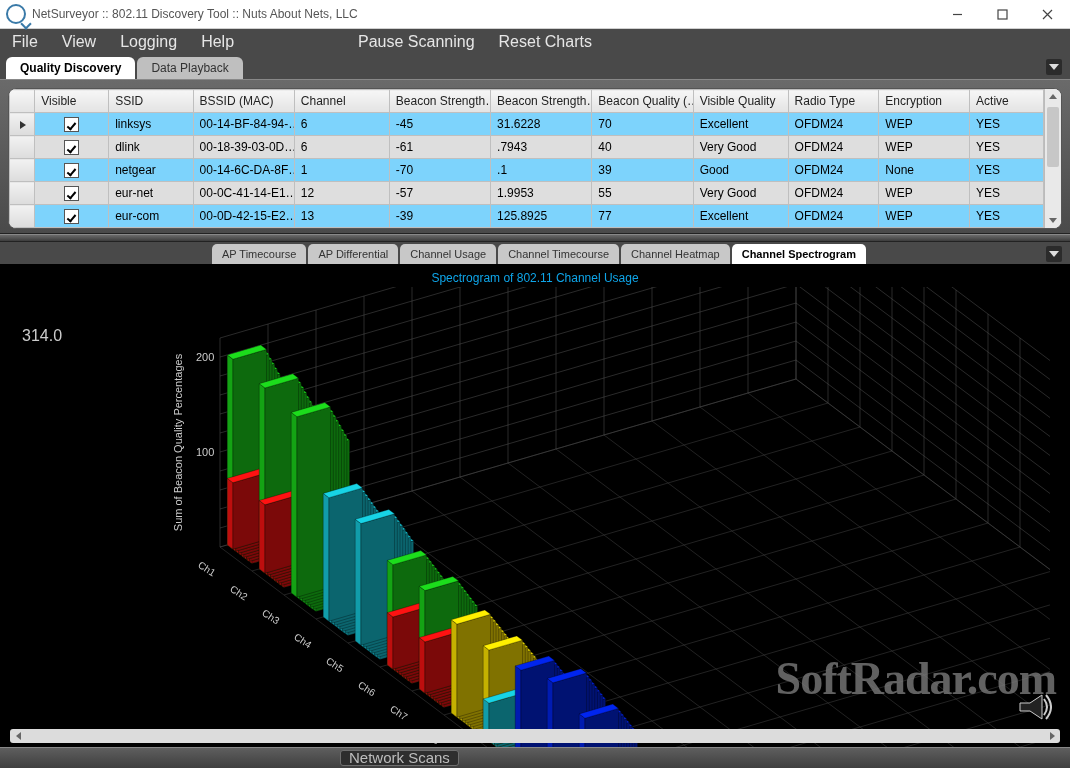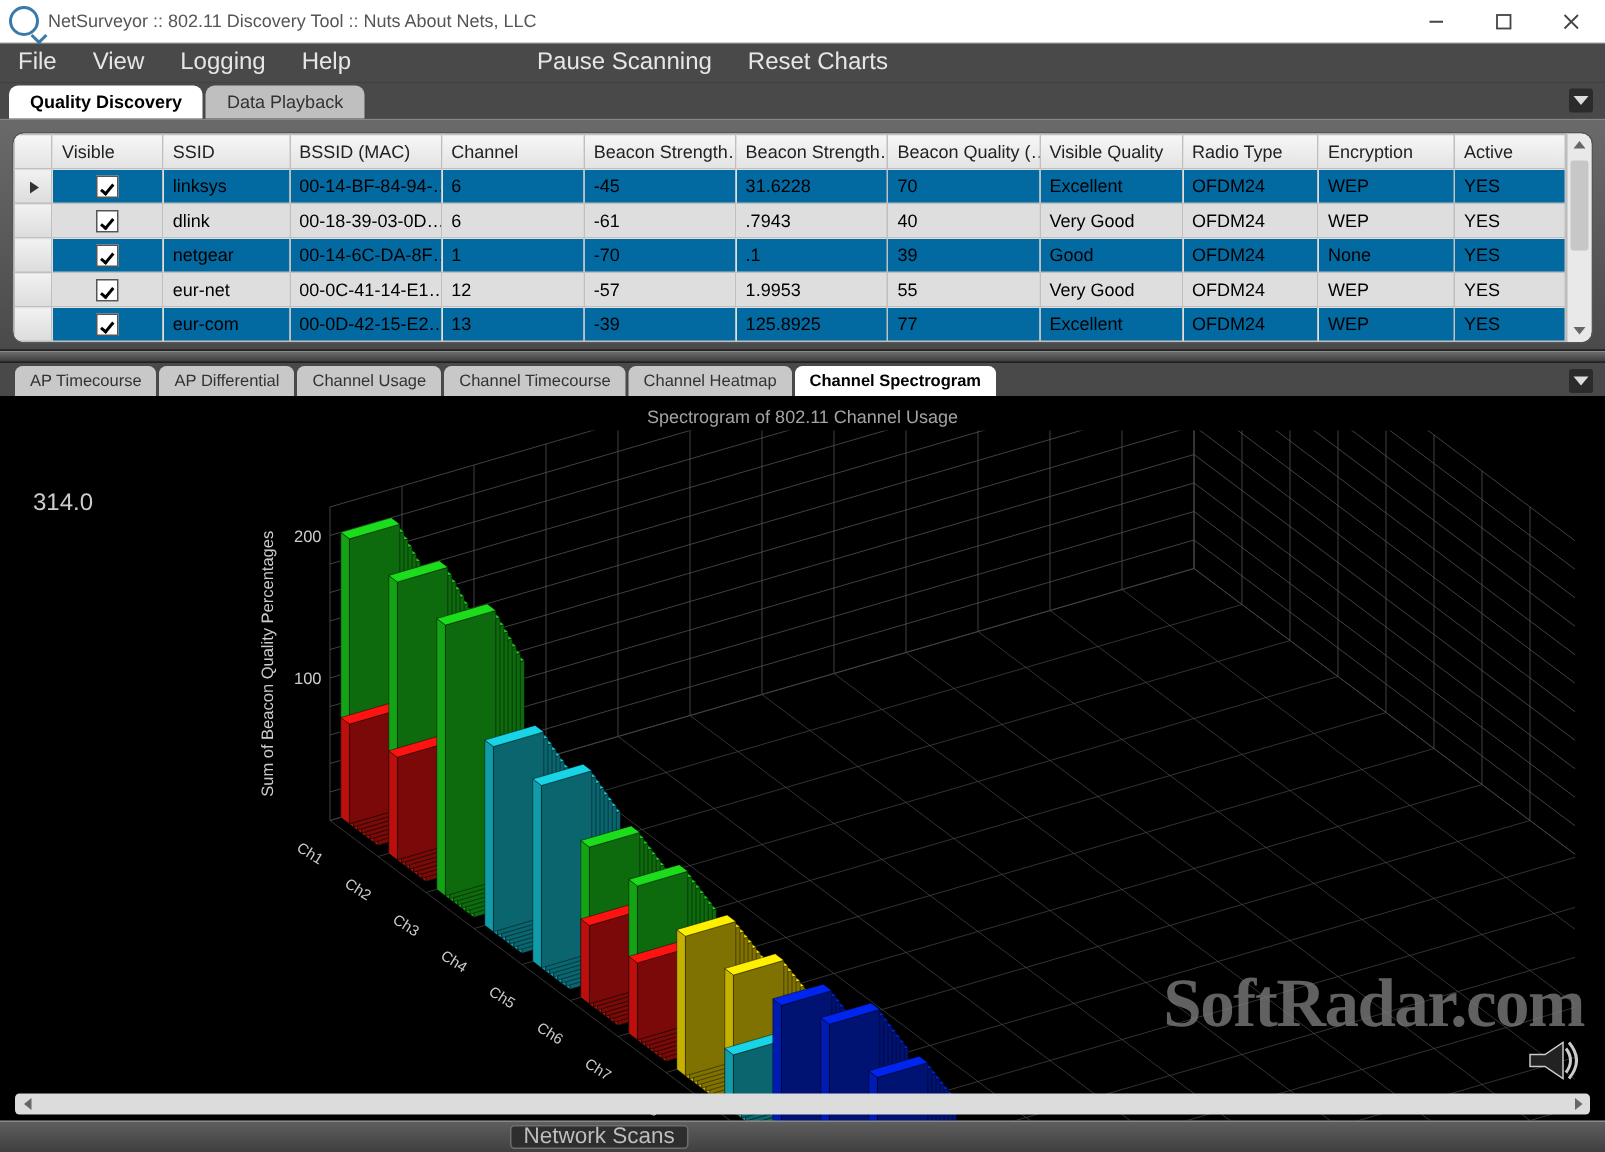--- a/index.html
+++ b/index.html
@@ -138,21 +138,21 @@
     height: 18px;
     overflow: hidden;
     white-space: nowrap;
   }
   table.grid th {
     background: linear-gradient(#f6f6f6, #e3e3e3);
     font-weight: normal;
     color: #222;
   }
   table.grid tr.even td { background: #dedede; }
-  table.grid tr.odd  td { background: #0369a1; }
+  table.grid tr.odd  td { background: #7dd3fc; }
   table.grid td.rowhead {
     background: linear-gradient(#f2f2f2, #dcdcdc) !important;
     width: 22px;
   }
   .rowarrow {
     display: inline-block;
     vertical-align: middle;
     border-top: 4px solid transparent;
     border-bottom: 4px solid transparent;
     border-left: 6px solid #333;
@@ -204,20 +204,21 @@
   }
 
   
   .bottomtabs {
     height: 22px;
     background: #494949;
     display: flex;
     align-items: flex-end;
     padding-left: 10px;
     position: relative;
+    justify-content: center;
   }
   .bottomtabs .tab {
     height: 20px;
     padding: 0 10px;
     line-height: 20px;
     font-size: 11px;
     margin-right: 2px;
     border-radius: 5px 5px 0 0;
   }
   .bottomtabs .tab.inactive { background: #c8c8c8; color: #333; }
@@ -225,21 +226,21 @@
 
   
   .chartpanel {
     background: #000;
     position: relative;
     height: 482px;
     border-top: 1px solid #000;
   }
   .chartpanel .ctitle {
     text-align: center;
-    color: #a3a3a3;
+    color: #0ea5e9;
     font-size: 12px;
     padding-top: 6px;
   }
   .chartpanel .ylabel {
     position: absolute;
     left: 22px; top: 62px;
     color: #ccc; font-size: 16px;
   }
   .chartpanel svg.chart3d {
     position: absolute;
@@ -265,21 +266,21 @@
   .hscroll .arrow.r::after{content:"";border-top:4px solid transparent;border-bottom:4px solid transparent;border-left:5px solid #666;}
   .hscroll .track{flex:1;}
 
   .hornicon {
     position: absolute;
     right: 18px; bottom: 26px;
     width: 36px; height: 30px;
   }
   .watermark {
     position: absolute;
-    right: 14px; bottom: 52px;
+    right: 14px; bottom: 42px;
     font-family: Georgia, "Times New Roman", serif;
     font-size: 46px;
     font-weight: 600;
     letter-spacing: -1px;
     color: rgba(130,130,130,0.75);
     pointer-events: none;
   }
 
   
   .statusbar {

